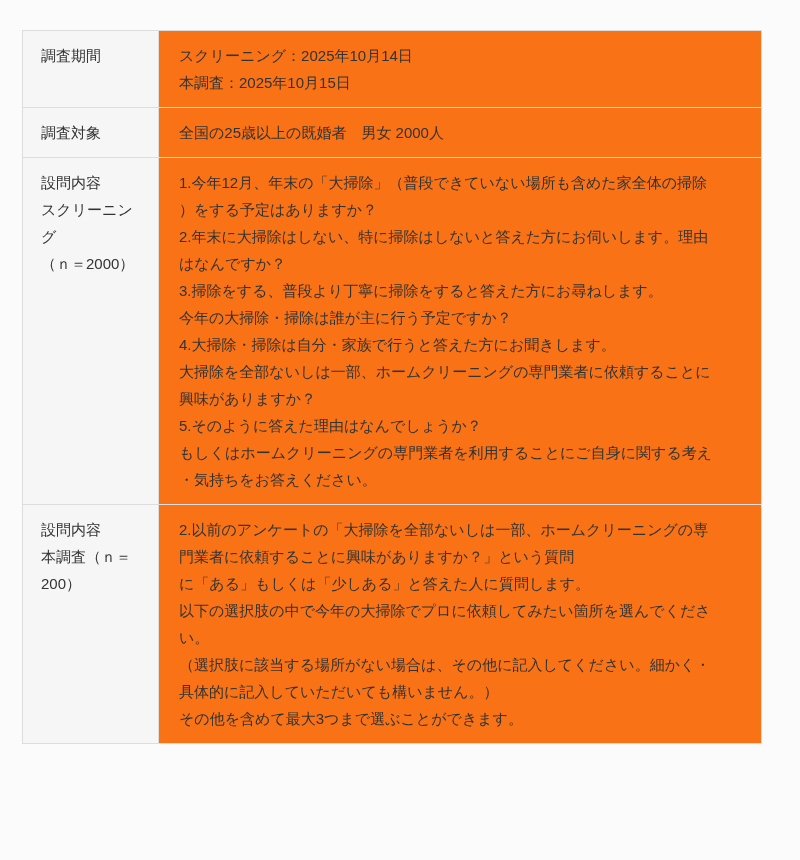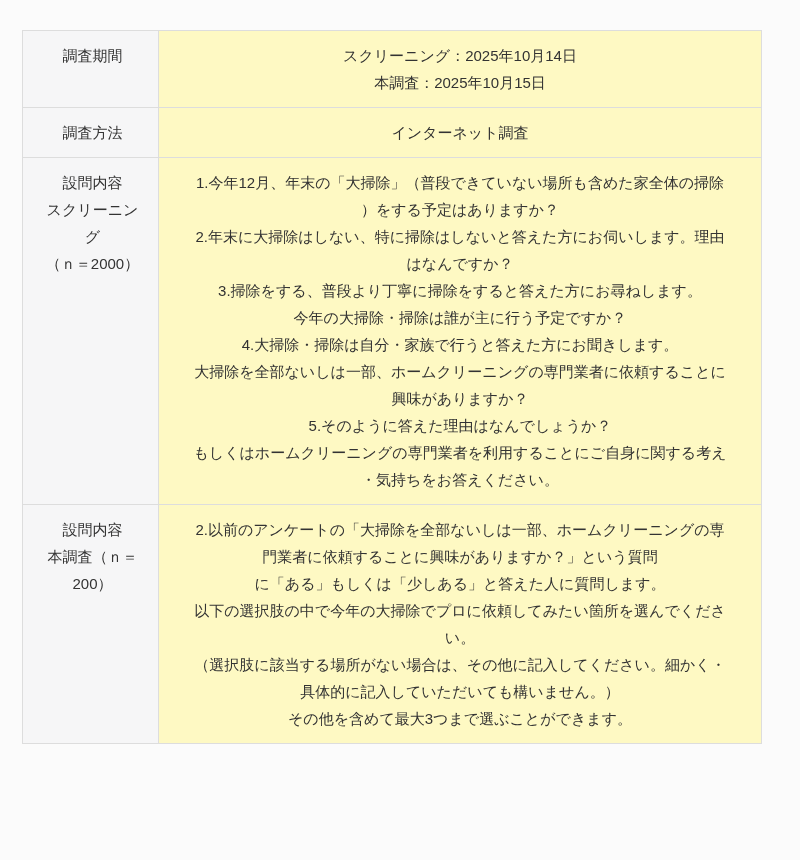--- a/index.html
+++ b/index.html
@@ -21,50 +21,50 @@
     background: #ffffff;
     table-layout: fixed;
   }
   table.survey-table th,
   table.survey-table td {
     border: 1px solid #dddddd;
     font-size: 15px;
     line-height: 27px;
     color: #333333;
     font-weight: normal;
-    text-align: center;
+    text-align: left;
     vertical-align: top;
     white-space: pre-line;
     overflow-wrap: break-word;
     box-sizing: border-box;
   }
   table.survey-table th {
     width: 136px;
     background: #f6f6f7;
     padding: 11px 14px 11px 18px;
   }
   table.survey-table td {
-    background: #fef9c3;
+    background: #f97316;
     padding: 11px 20px 11px 20px;
   }
 </style>
 </head>
 <body>
 
 <div class="page">
   <table class="survey-table">
     <tbody>
       <tr>
         <th>調査期間</th>
         <td>スクリーニング：2025年10月14日
 本調査：2025年10月15日</td>
       </tr>
       <tr>
-        <th>調査方法</th>
-        <td>インターネット調査</td>
+        <th>調査対象</th>
+        <td>全国の25歳以上の既婚者　男女 2000人</td>
       </tr>
       <tr>
         <th>設問内容
 スクリーニング
 （ｎ＝2000）</th>
         <td>1.今年12月、年末の「大掃除」（普段できていない場所も含めた家全体の掃除
 ）をする予定はありますか？
 2.年末に大掃除はしない、特に掃除はしないと答えた方にお伺いします。理由
 はなんですか？
 3.掃除をする、普段より丁寧に掃除をすると答えた方にお尋ねします。

